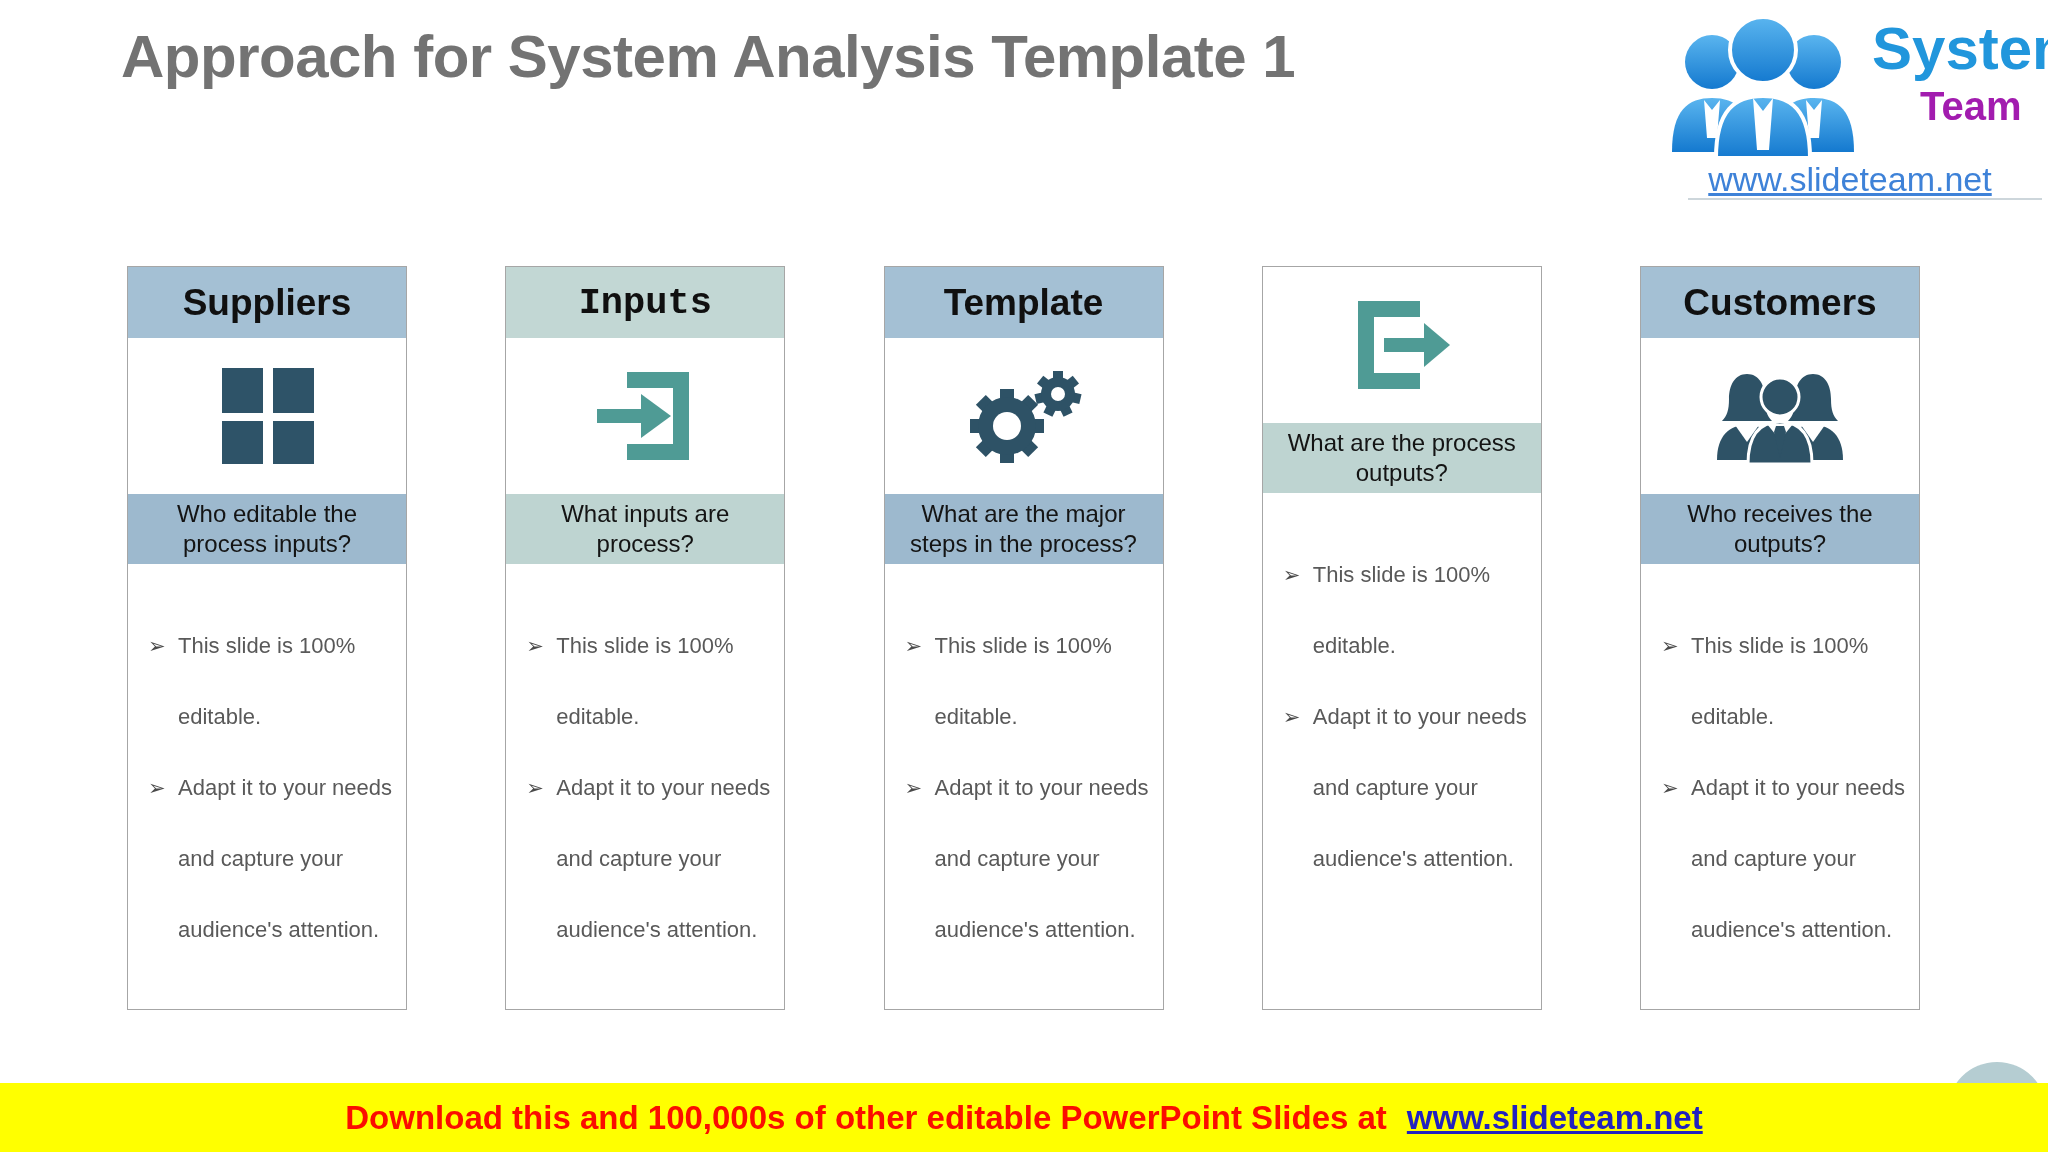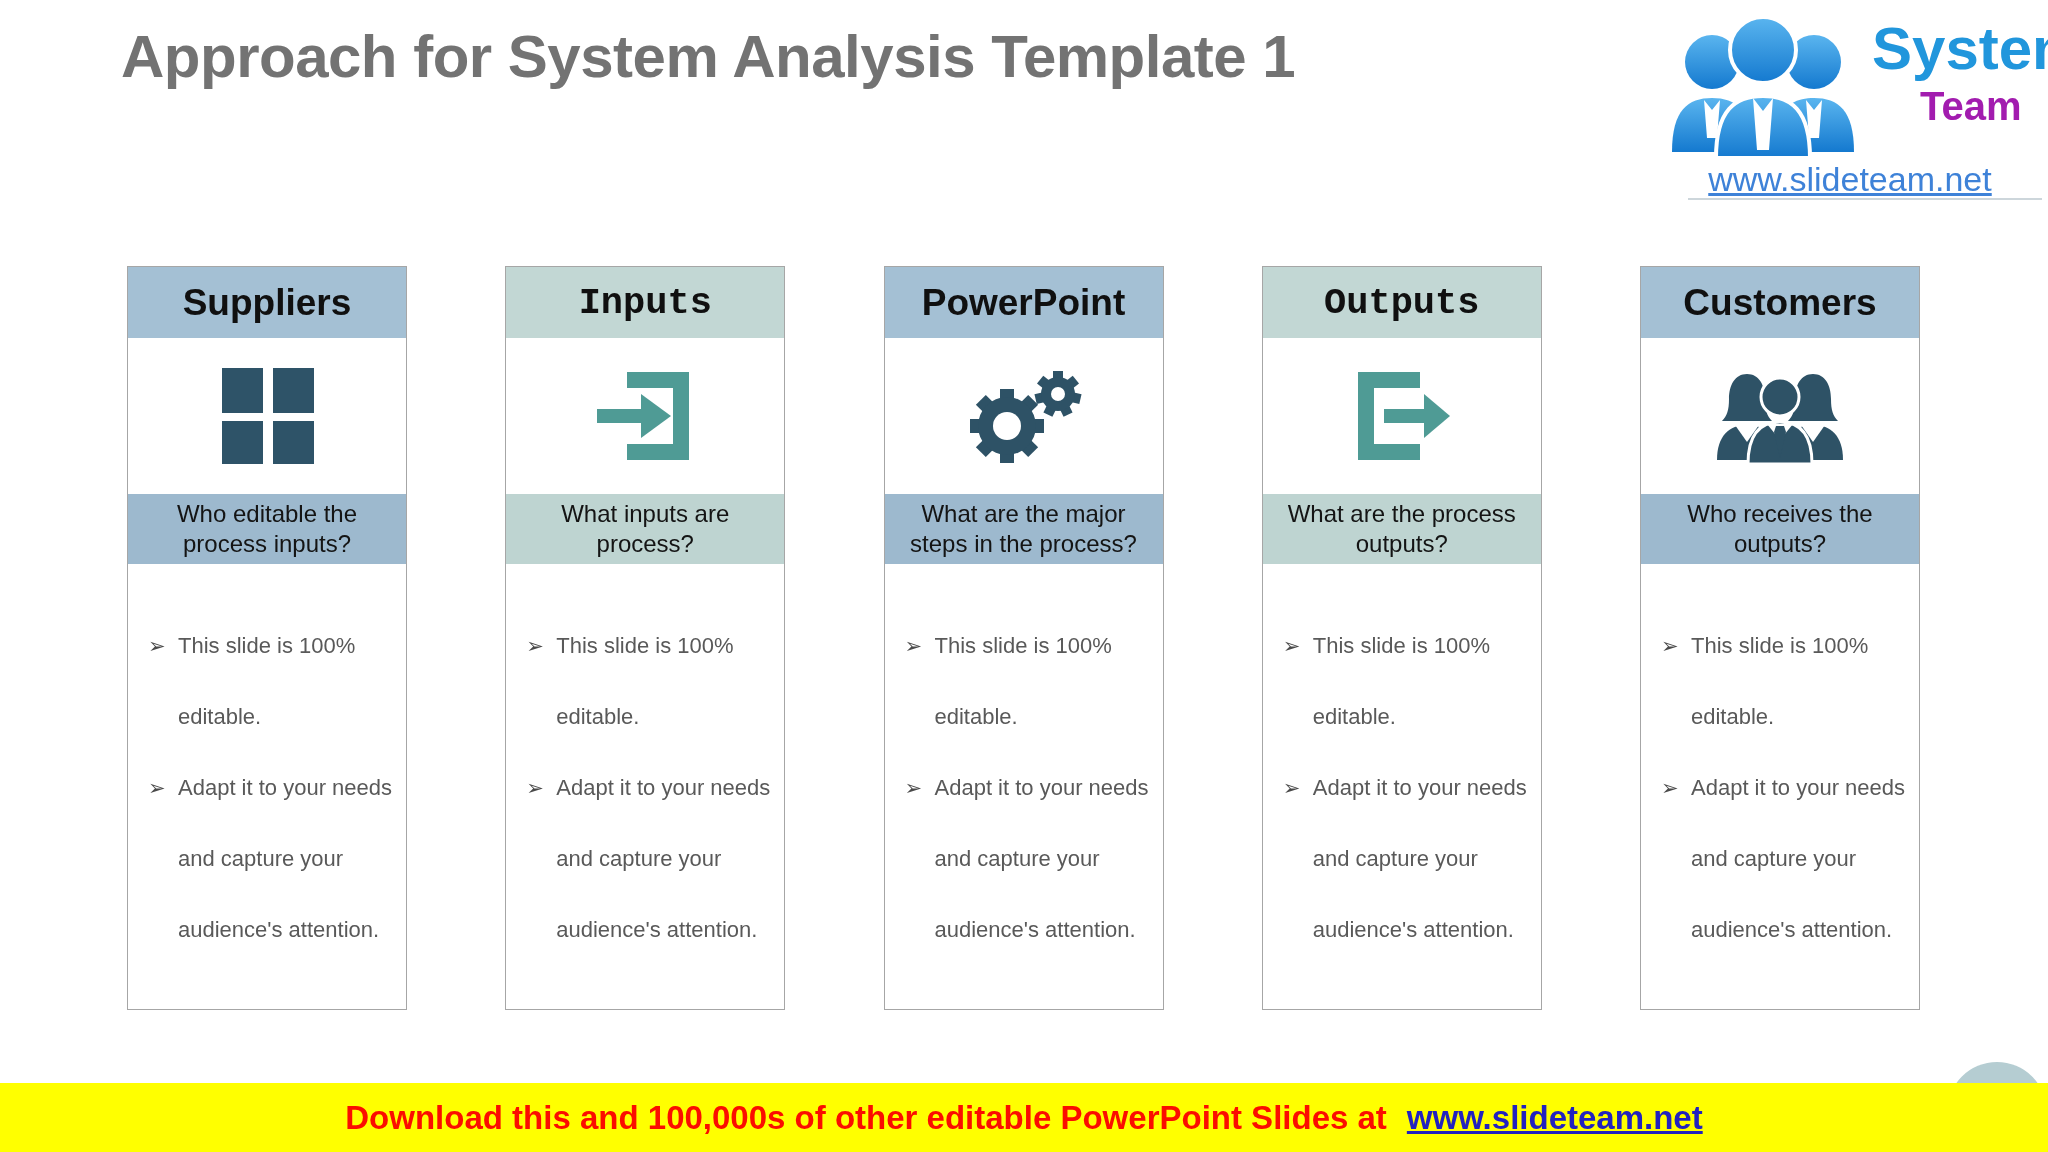--- a/index.html
+++ b/index.html
@@ -112,21 +112,21 @@
         </svg>
       </div>
       <div class="col-question tone-teal2">What inputs are process?</div>
       <div class="col-content">
         <div class="bullet"><span class="bullet-marker">➢</span><span>This slide is 100% editable.</span></div>
         <div class="bullet"><span class="bullet-marker">➢</span><span>Adapt it to your needs and capture your audience's attention.</span></div>
       </div>
     </div>
 
     <div class="col">
-      <div class="col-header tone-blue">PowerPoint</div>
+      <div class="col-header tone-blue">Template</div>
       <div class="col-iconarea">
         <svg width="118" height="96" viewBox="0 0 118 96" fill="#2e5266">
           <g transform="translate(42,58)">
             <g>
                 <rect x="-7" y="-37" width="14" height="16"></rect>
               </g>
             <g transform="rotate(45)">
                 <rect x="-7" y="-37" width="14" height="16"></rect>
               </g>
             <g transform="rotate(90)">
@@ -178,21 +178,20 @@
         </svg>
       </div>
       <div class="col-question tone-blue2">What are the major steps in the process?</div>
       <div class="col-content">
         <div class="bullet"><span class="bullet-marker">➢</span><span>This slide is 100% editable.</span></div>
         <div class="bullet"><span class="bullet-marker">➢</span><span>Adapt it to your needs and capture your audience's attention.</span></div>
       </div>
     </div>
 
     <div class="col">
-      <div class="col-header tone-teal">Outputs</div>
       <div class="col-iconarea">
         <svg width="96" height="96" viewBox="0 0 96 96" fill="#4f9b95">
           <path d="M4,4 H66 V20 H20 V76 H66 V92 H4 Z"></path>
           <rect x="30" y="41" width="40" height="14"></rect>
           <polygon points="70,26 70,70 96,48"></polygon>
         </svg>
       </div>
       <div class="col-question tone-teal2">What are the process outputs?</div>
       <div class="col-content">
         <div class="bullet"><span class="bullet-marker">➢</span><span>This slide is 100% editable.</span></div>

